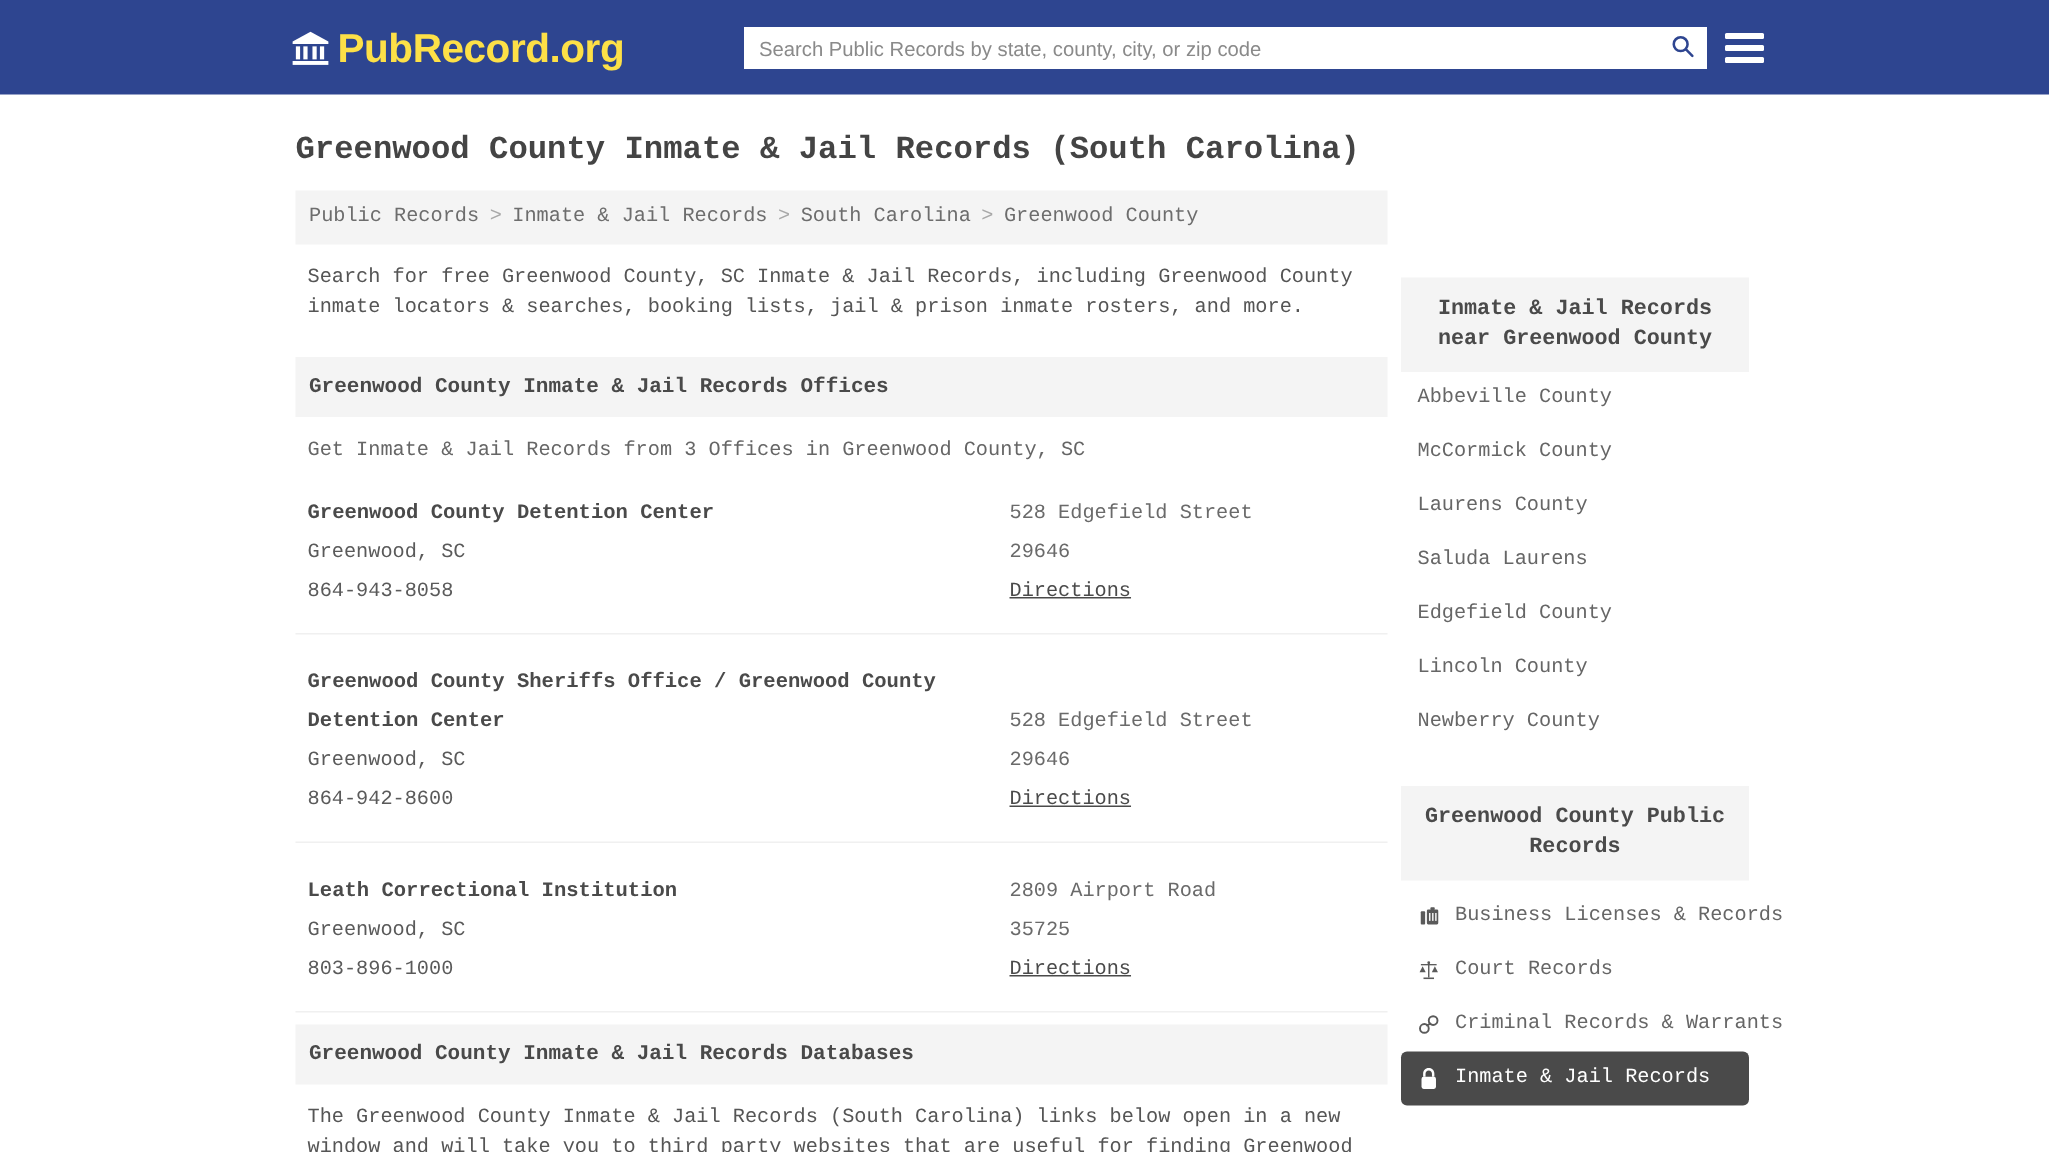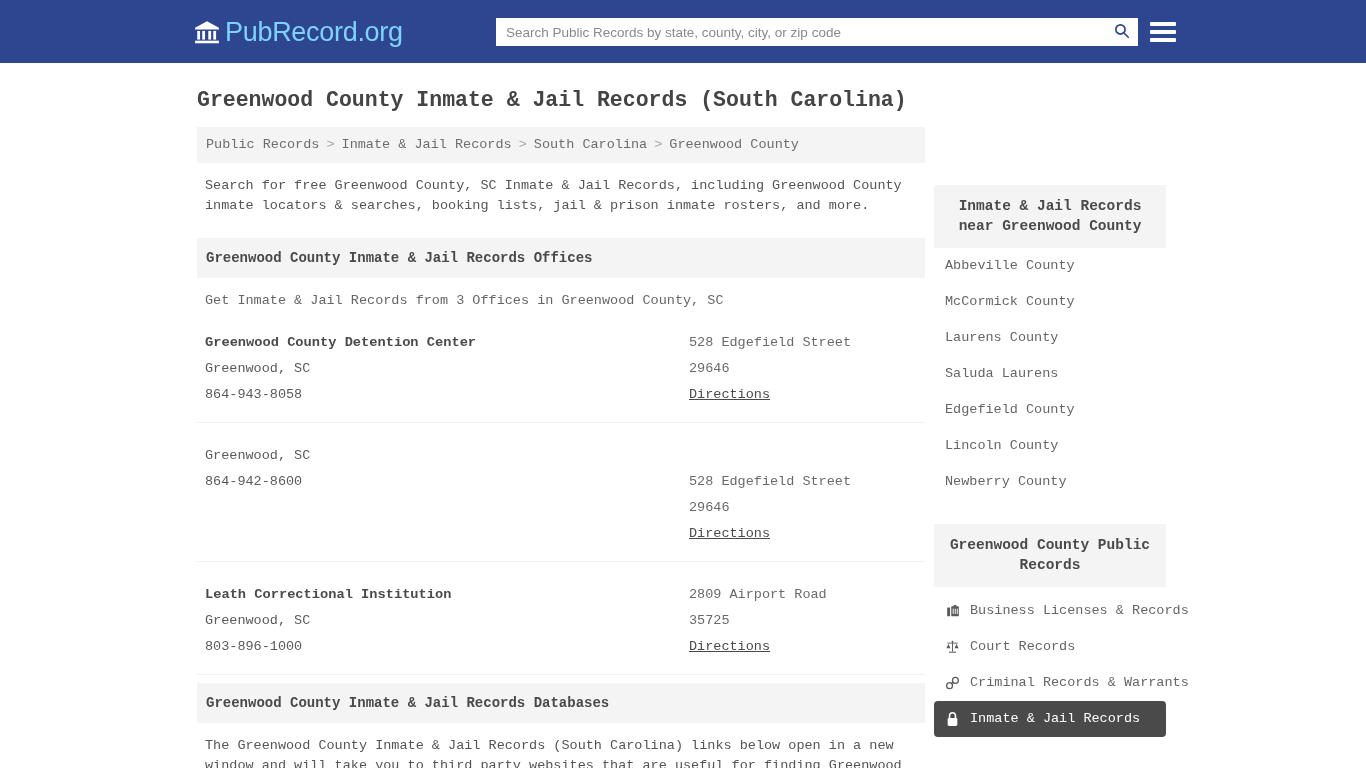--- a/index.html
+++ b/index.html
@@ -22,23 +22,23 @@
     position: absolute;
     left: 194px;
     top: 18px;
     display: flex;
     align-items: center;
     gap: 5px;
     text-decoration: none;
   }
   .logo-icon { width: 26px; height: 26px; display: block; }
   .logo-text {
-    color: #7dd3fc;
+    color: #fde047;
     font-size: 27px;
-    font-weight: normal;
+    font-weight: bold;
     letter-spacing: -0.3px;
     line-height: 28px;
     white-space: nowrap;
   }
   .search-wrap {
     position: absolute;
     left: 496px;
     top: 18px;
     width: 642px;
     height: 28px;
@@ -145,21 +145,20 @@
     font-size: 13.5px;
     color: #666666;
     padding: 14px 8px 0 8px;
     line-height: 18px;
   }
 
   .office {
     display: flex;
     padding: 20px 8px 14px 8px;
     border-bottom: 1px solid #f0f0f0;
-    gap: 16px;
   }
   .office:last-of-type { border-bottom: 0; }
   .office-left { width: 468px; }
   .office-right { flex: 1; }
   .office-name {
     font-size: 13.7px;
     font-weight: bold;
     color: #4a4a4a;
     line-height: 26px;
     margin: 0;
@@ -290,20 +289,21 @@
       </div>
       <div class="office-right">
         <div class="office-addr">528 Edgefield Street</div>
         <div class="office-addr">29646</div>
         <a class="directions" href="#">Directions</a>
       </div>
     </div>
 
     <div class="office">
       <div class="office-left">
+        <div class="office-name">Greenwood County Sheriffs Office / Greenwood County Detention Center</div>
         <div class="office-line">Greenwood, SC</div>
         <div class="office-line">864-942-8600</div>
       </div>
       <div class="office-right" style="padding-top:26px;">
         <div class="office-addr">528 Edgefield Street</div>
         <div class="office-addr">29646</div>
         <a class="directions" href="#">Directions</a>
       </div>
     </div>
 

